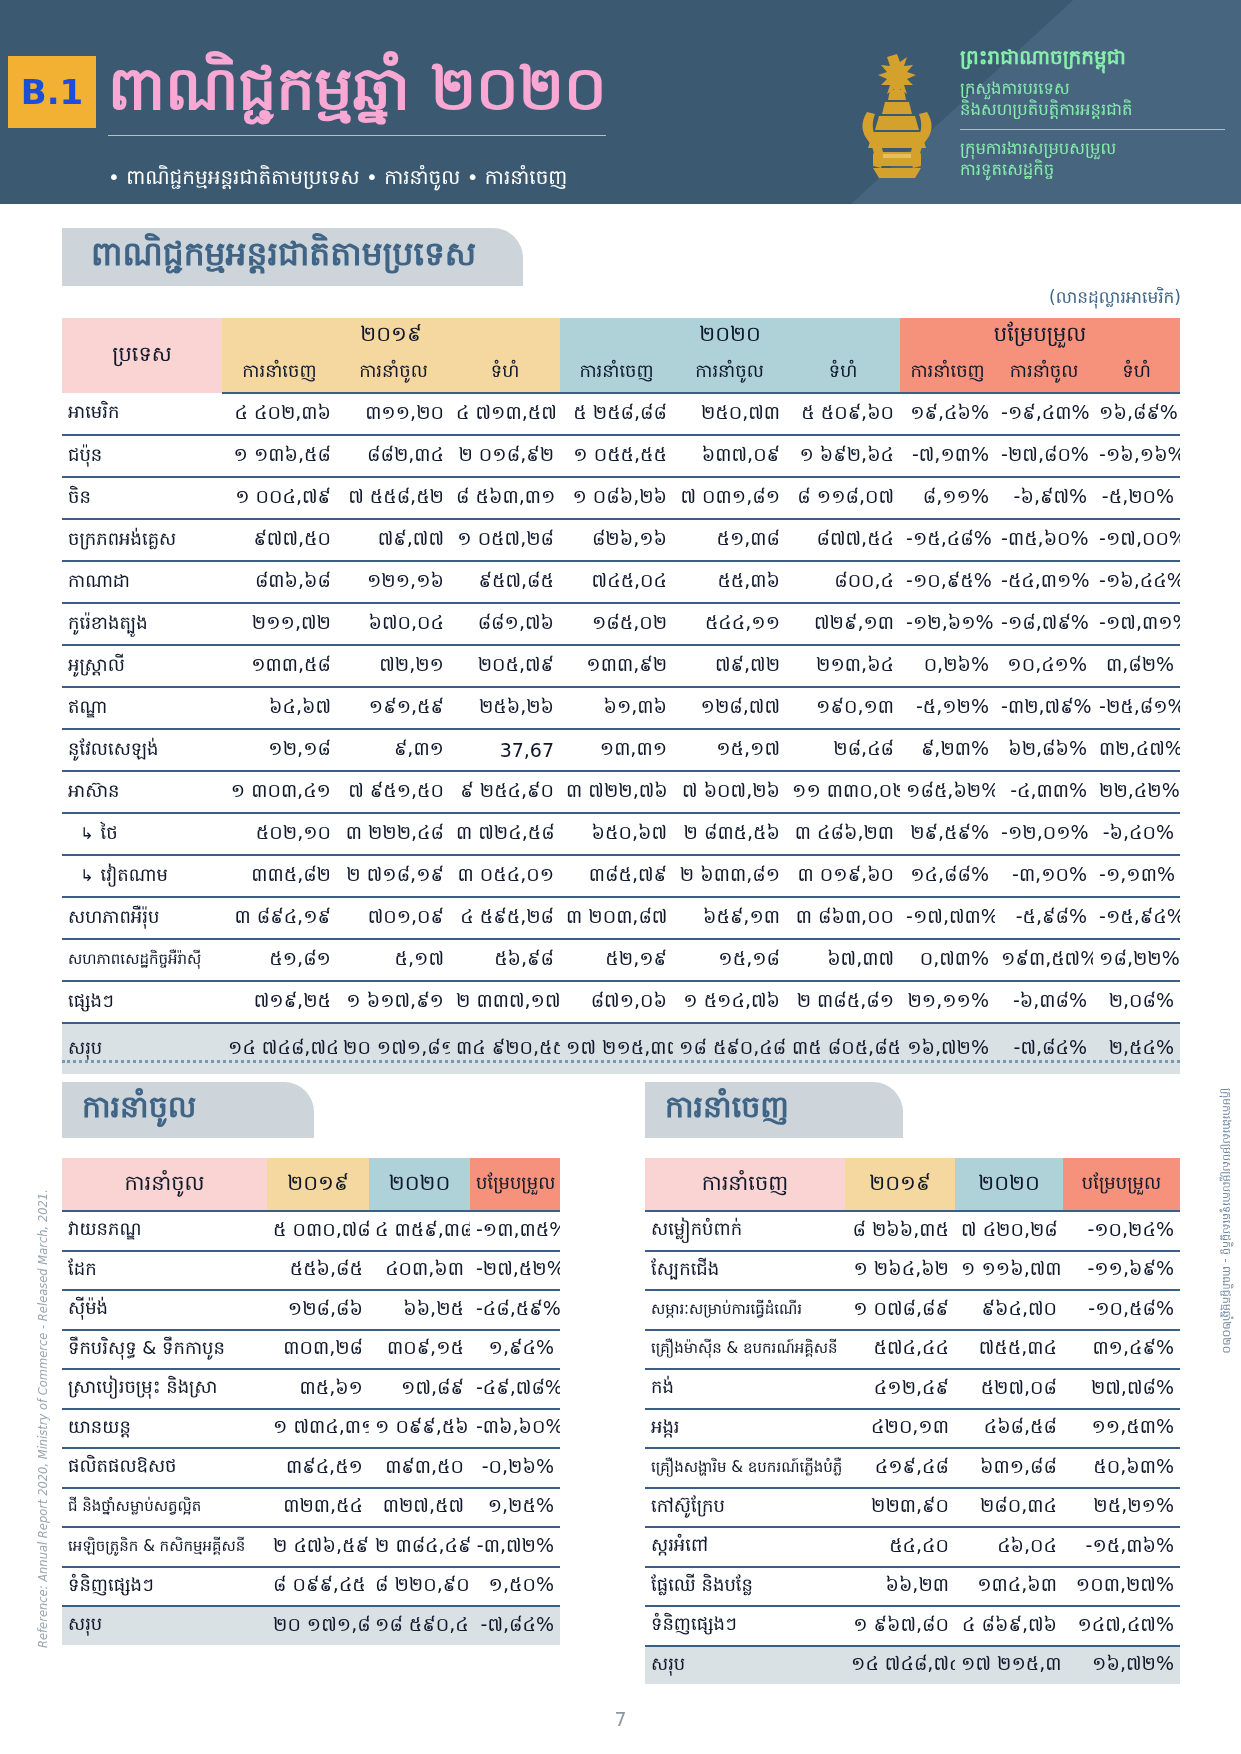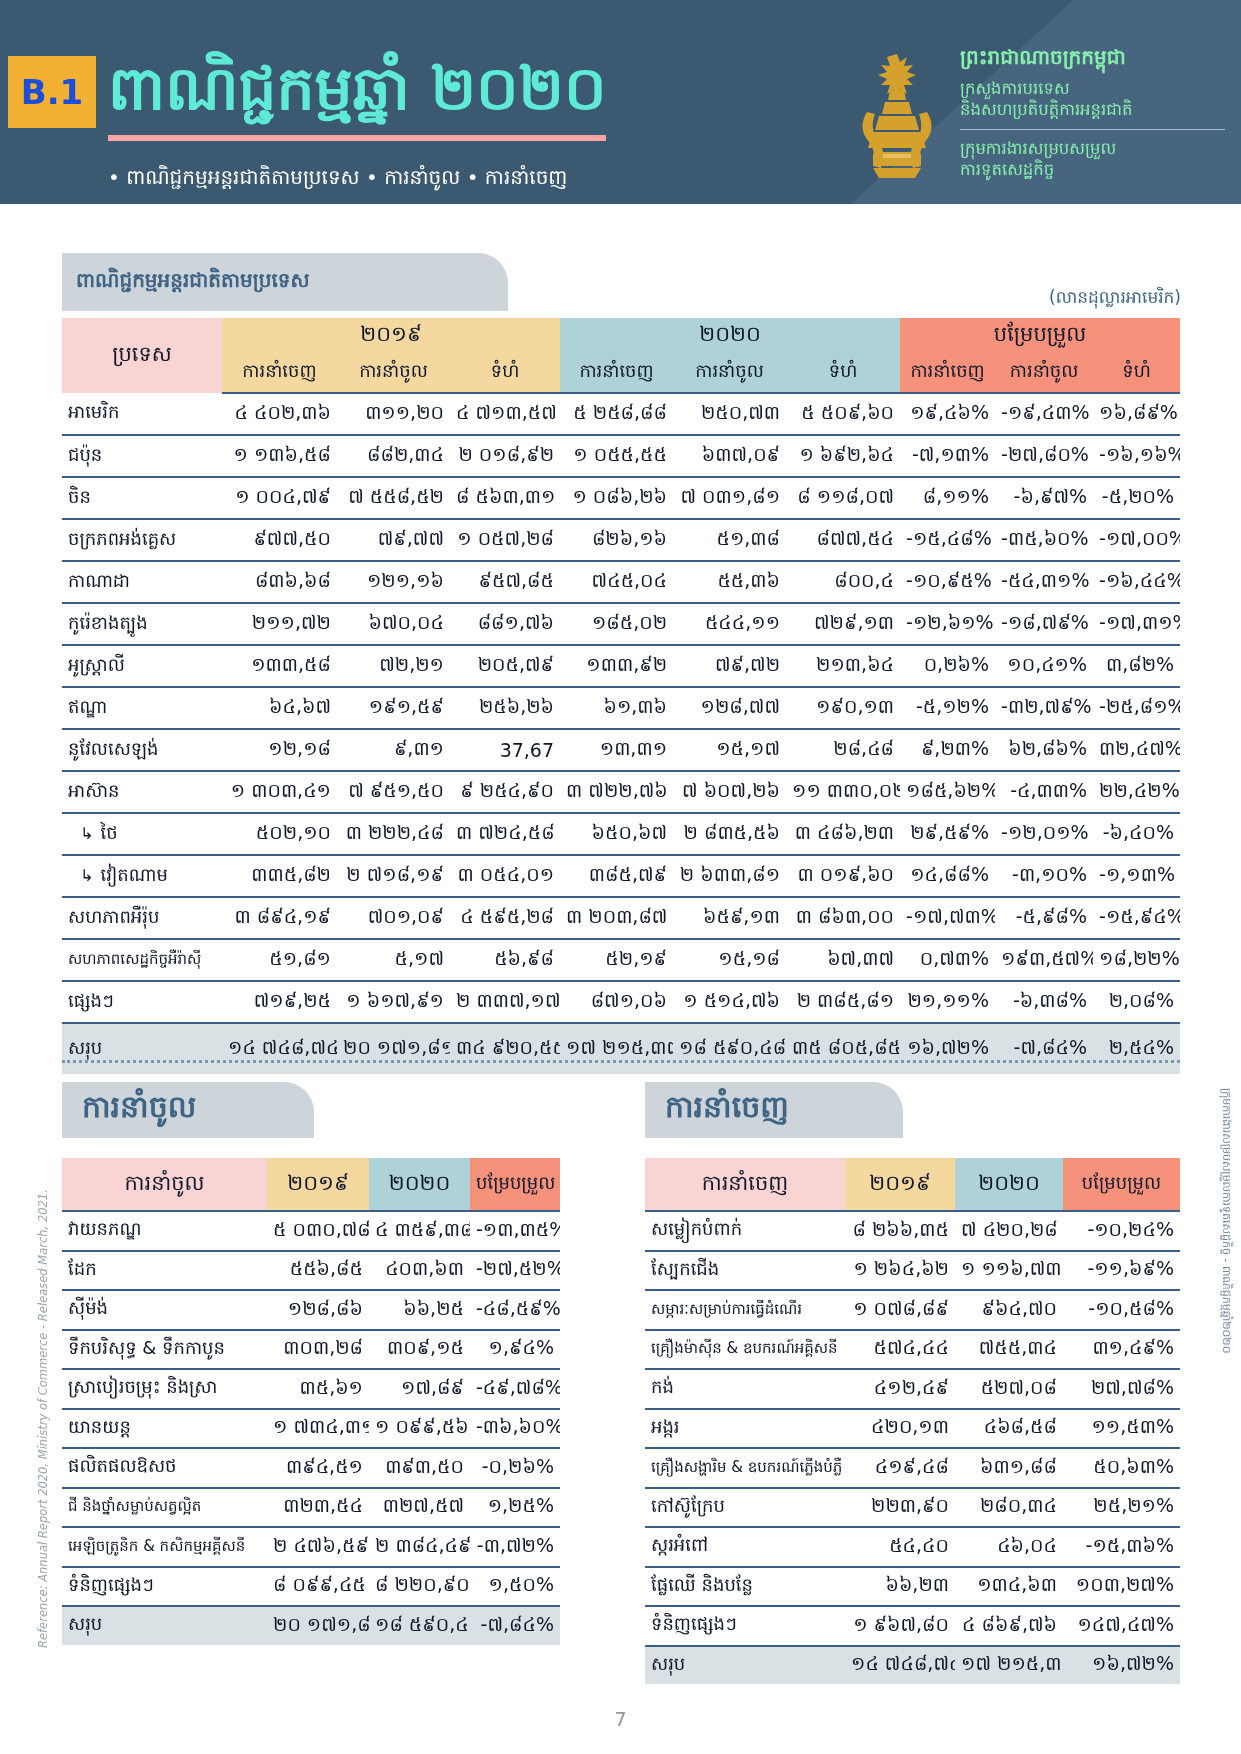--- a/index.html
+++ b/index.html
@@ -5,33 +5,33 @@
   html,body{margin:0;padding:0;background:#ffffff;}
   body{font-family:"DejaVu Sans","Liberation Sans",sans-serif;}
   #page{position:relative;width:1241px;height:1754px;background:#ffffff;overflow:hidden;}
 
   
   .header{position:absolute;left:0;top:0;width:1241px;height:204px;background:#3b5971;}
   .header-panel{position:absolute;right:0;top:0;width:390px;height:204px;background:#47657f;
     clip-path:polygon(57% 0,100% 0,100% 100%,0 100%);}
   .badge{position:absolute;left:8px;top:56px;width:88px;height:72px;background:#f2b133;
     display:flex;align-items:center;justify-content:center;color:#1d4ed8;font-weight:bold;font-size:34px;}
-  .h-title{position:absolute;left:108px;top:48px;color:#5eead4;font-size:60px;font-weight:bold;
-    line-height:1.35;border-bottom:6px solid #fca5a5;padding-bottom:6px;white-space:nowrap;}
+  .h-title{position:absolute;left:108px;top:48px;color:#f9a8d4;font-size:60px;font-weight:bold;
+    line-height:1.35;border-bottom:1px solid #fca5a5;padding-bottom:6px;white-space:nowrap;}
   .h-sub{position:absolute;left:108px;top:164px;color:#fff;font-size:20px;white-space:nowrap;}
   .logo{position:absolute;left:853px;top:54px;width:88px;height:132px;}
   .gov{position:absolute;left:960px;top:44px;color:#86efac;width:270px;}
   .gov .kingdom{font-size:20px;font-weight:bold;margin:0 0 4px 0;}
   .gov .line{font-size:16.5px;line-height:1.3;}
   .gov .divider{border:0;border-top:1.5px solid #aebfce;margin:8px 0 8px 0;width:265px;}
 
   
   .sec-box{position:absolute;background:#cdd5db;border-radius:0 30px 0 0;
     display:flex;align-items:center;color:#3f6486;font-weight:bold;}
-  .sec-main{left:62px;top:228px;width:432px;height:58px;font-size:20px;padding-left:14px;margin-top:25px;}
+  .sec-main{left:62px;top:228px;width:432px;height:58px;font-size:33px;padding-left:29px;}
   .sec-small{height:56px;font-size:30px;padding-left:20px;}
   .unit-note{position:absolute;right:60px;top:286px;color:#3f6486;font-size:17px;}
 
   
   table{border-collapse:collapse;table-layout:fixed;color:#0f172a;}
   td,th{padding:0 6px;vertical-align:middle;white-space:nowrap;overflow:hidden;}
   thead th{font-weight:normal;text-align:center;}
   tbody th{font-weight:normal;text-align:left;font-size:18px;border-bottom:2px solid #3a5e85;}
   tbody td{text-align:right;font-size:19px;border-bottom:2px solid #3a5e85;}
   tbody tr.total th,tbody tr.total td{background:#dae1e5;border-bottom:none;}

